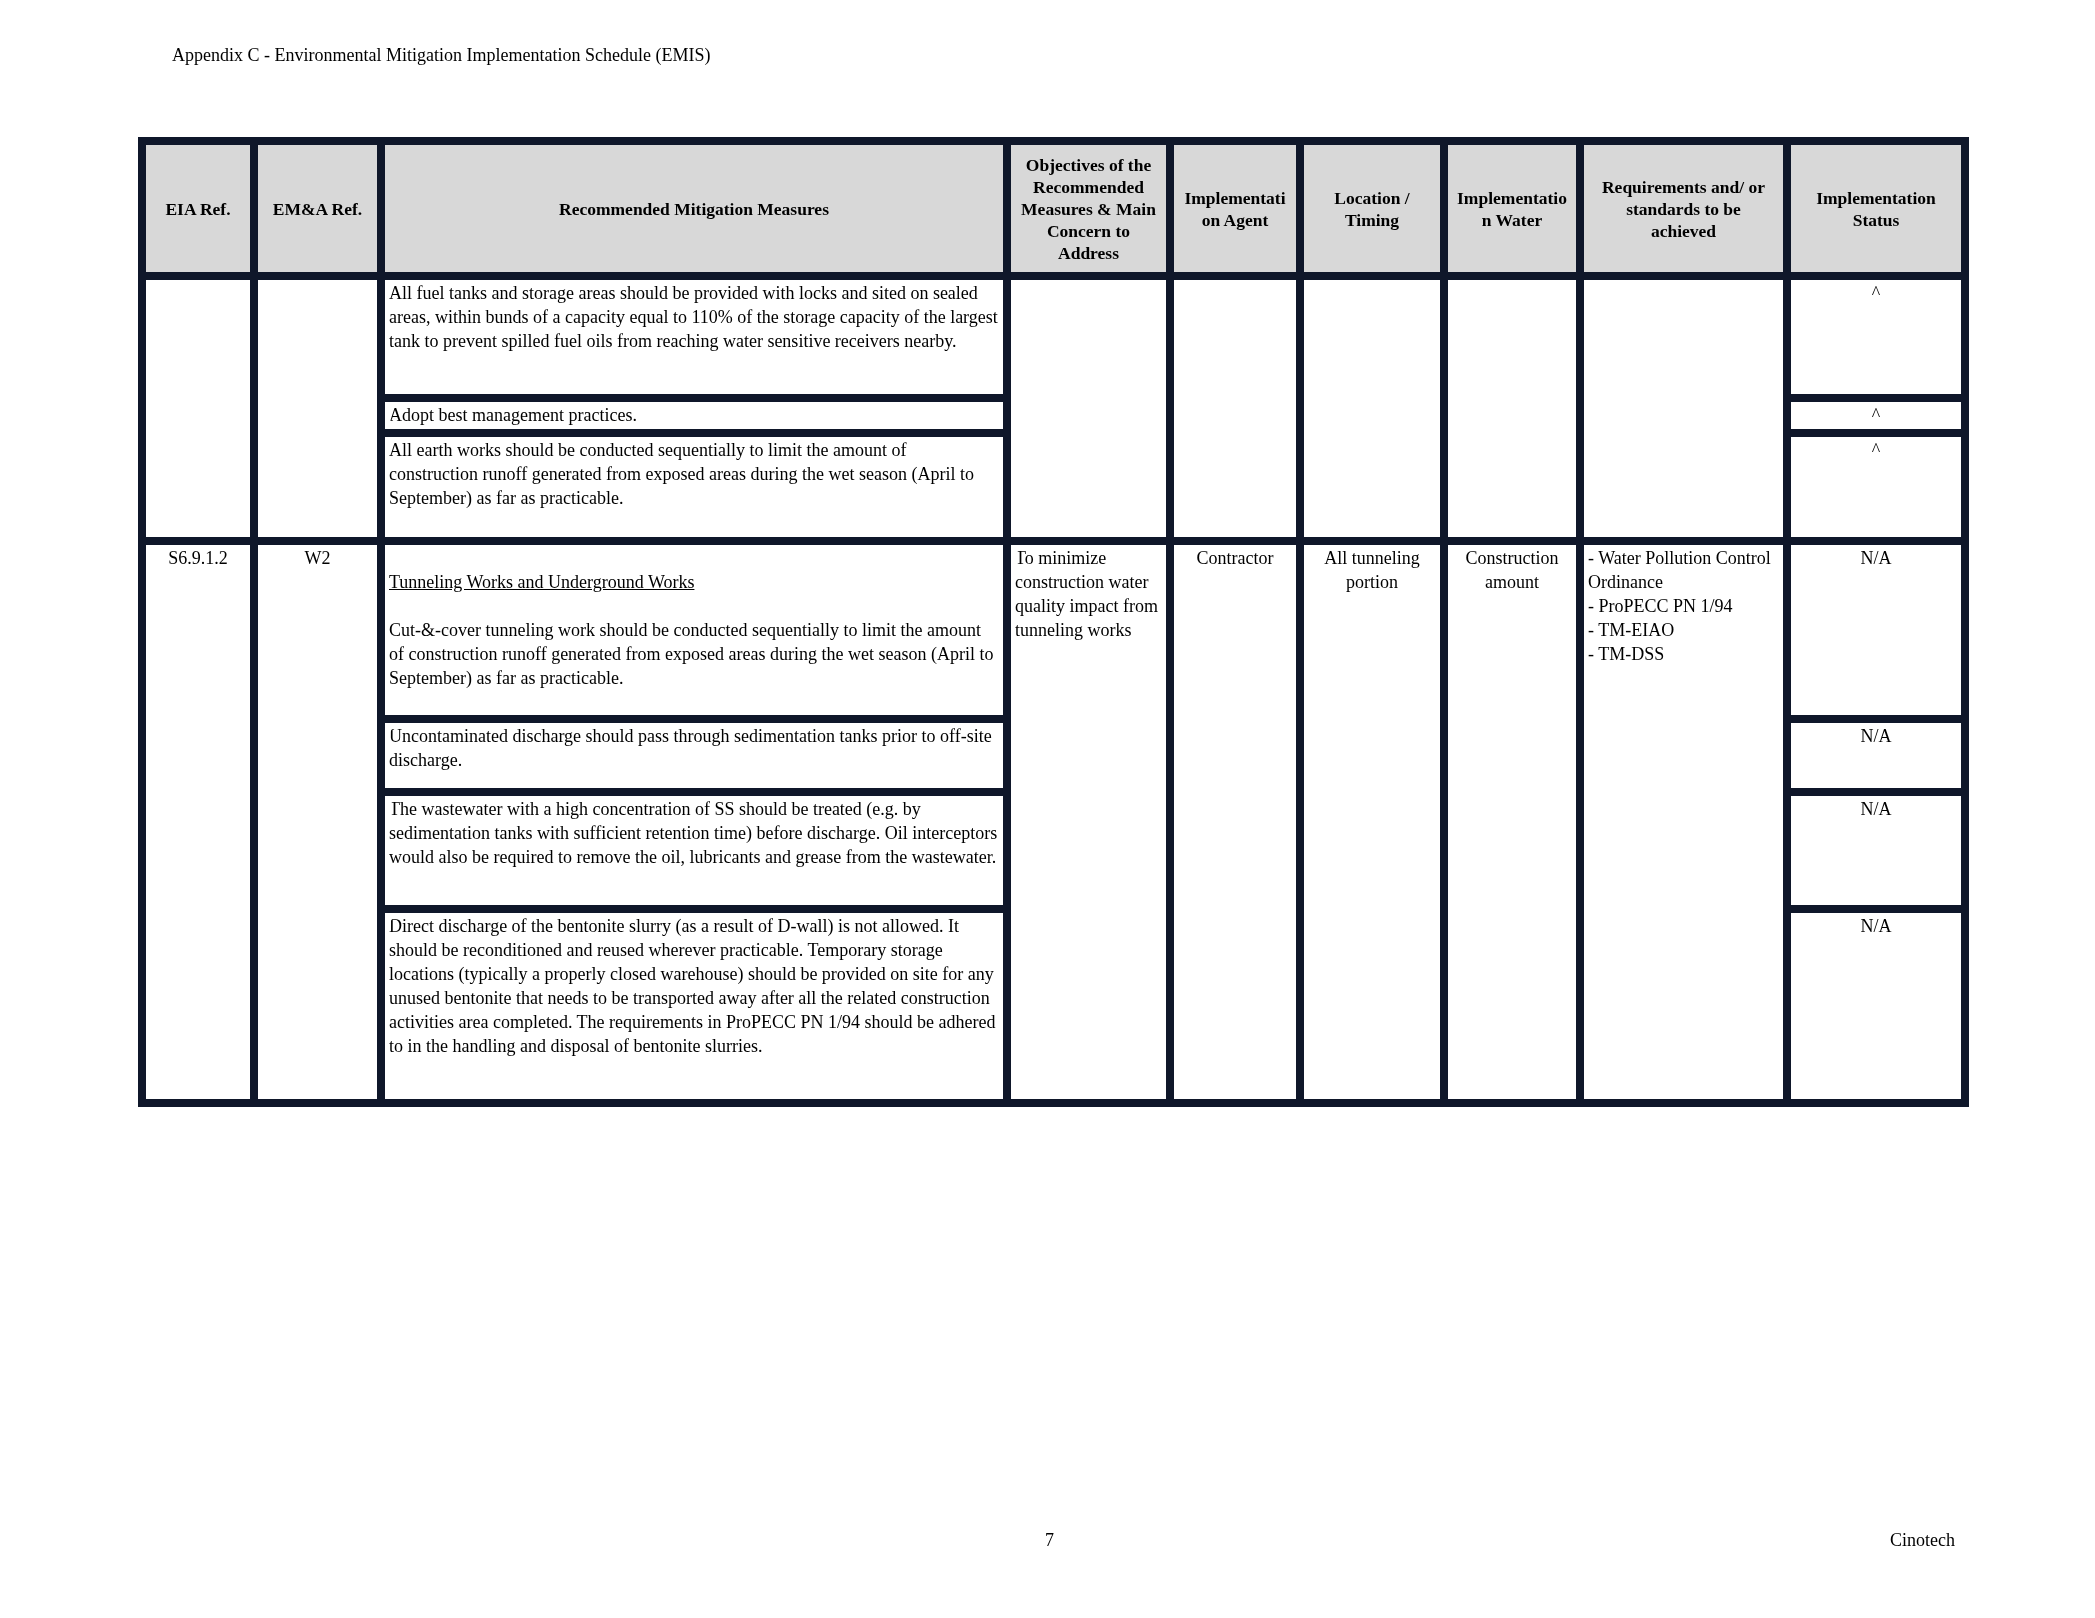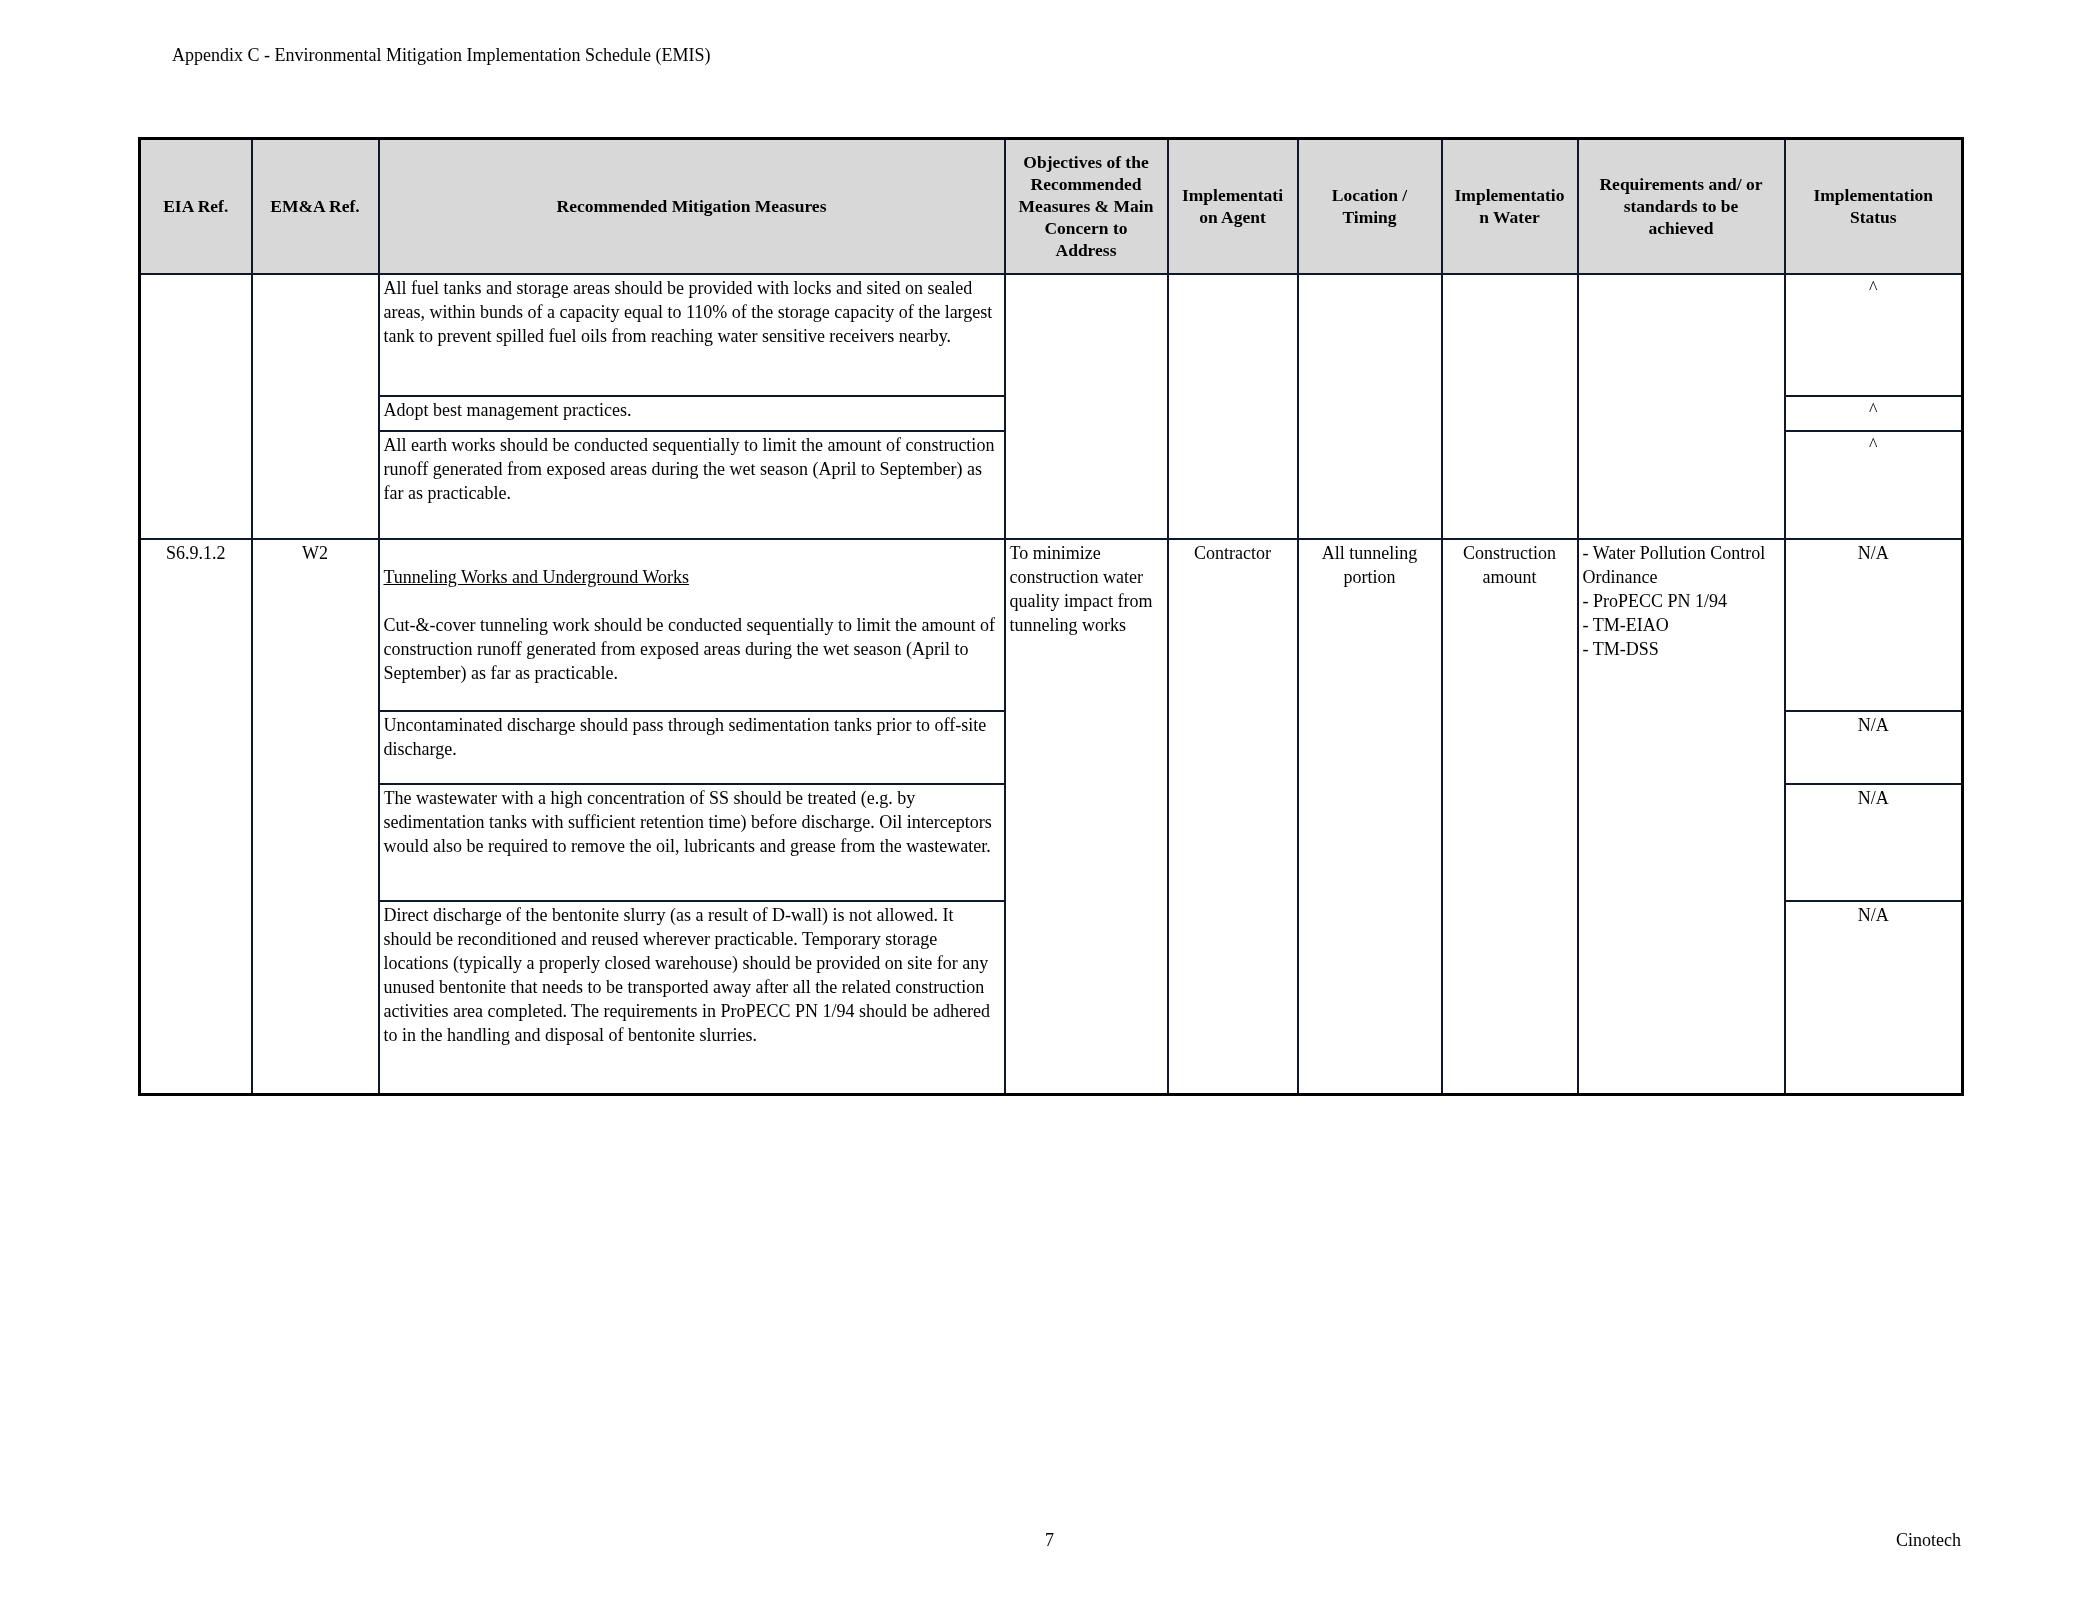--- a/index.html
+++ b/index.html
@@ -27,21 +27,21 @@
   table.emis {
     position: absolute;
     left: 138px;
     top: 137px;
     width: 1823px;
     border-collapse: collapse;
     table-layout: fixed;
     border: 3px solid #000;
   }
   table.emis th, table.emis td {
-    border: 2px solid #0f172a;
+    border: 8px solid #0f172a;
     padding: 1px 4px;
     vertical-align: top;
     font-size: 18px;
     line-height: 24px;
     white-space: pre-line;
     overflow: hidden;
     word-wrap: break-word;
   }
   table.emis th {
     background: #d8d8d8;
@@ -64,21 +64,21 @@
     font-size: 18px;
     line-height: 24px;
   }
   .page-footer .page-num {
     position: absolute;
     left: 50%;
     transform: translateX(-50%);
   }
   .page-footer .company {
     position: absolute;
-    right: 0;
+    right: 6px;
   }
 </style>
 </head>
 <body>
 
 <div class="doc-title">Appendix C - Environmental Mitigation Implementation Schedule (EMIS)</div>
 
 <table class="emis">
   <colgroup>
     <col style="width:112px">

